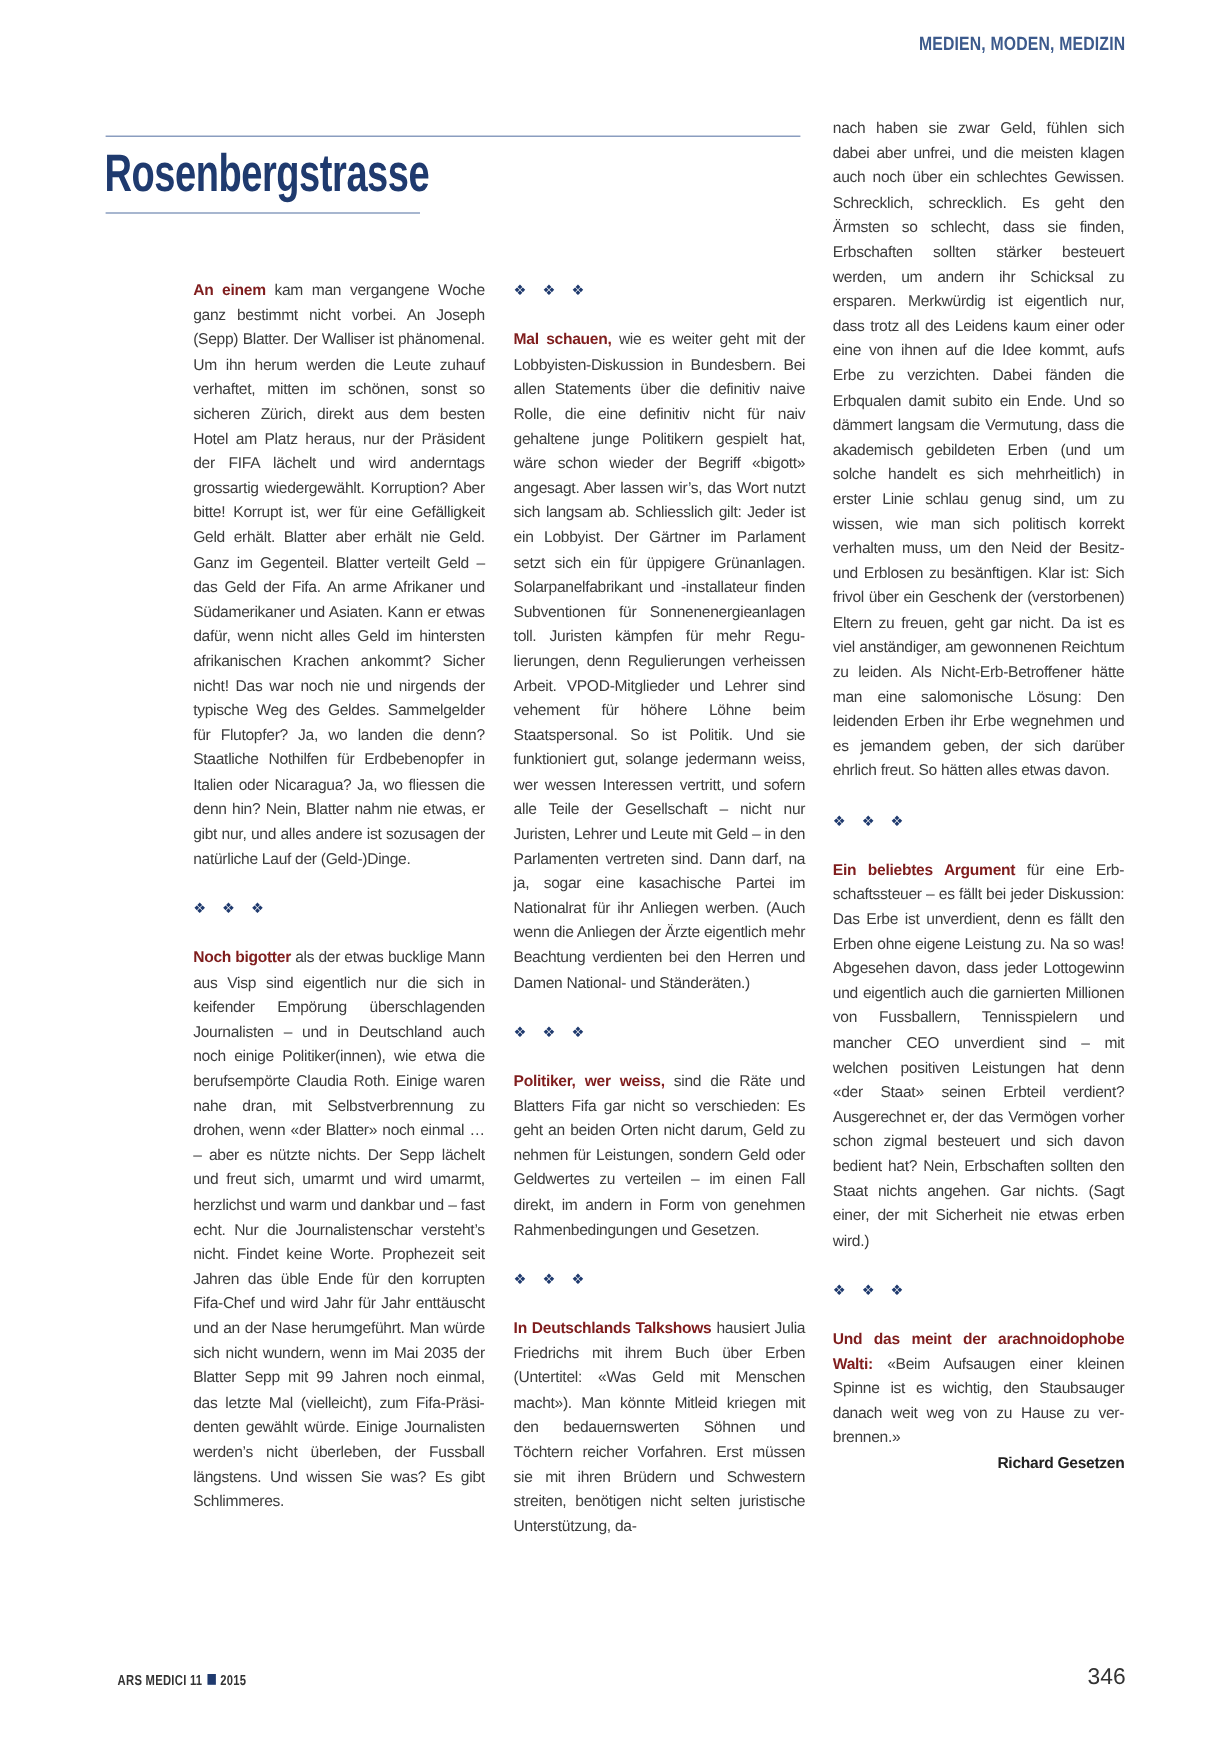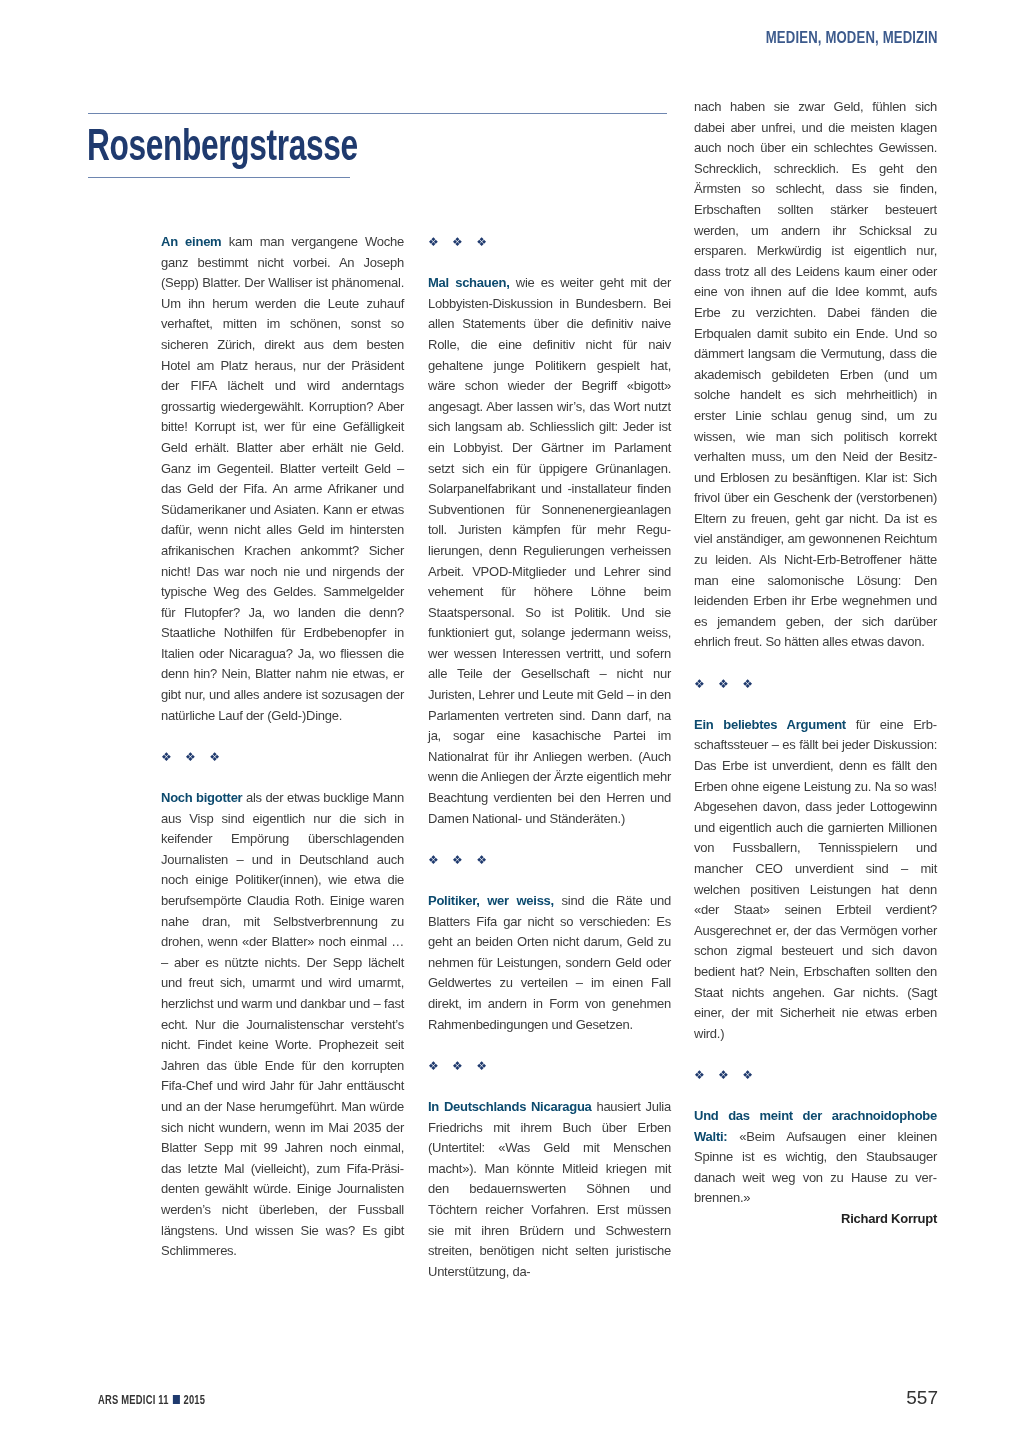--- a/index.html
+++ b/index.html
@@ -12,21 +12,21 @@
   .rule-title { position:absolute; left:88px; top:177px; width:262px; height:0; border-top:1.5px solid #6e86b0; }
   .title { position:absolute; left:87px; top:120px; font-family:"Liberation Sans", sans-serif;
            font-size:44px; font-weight:bold; color:#1f3a6e; letter-spacing:-0.5px;
            transform:scaleX(0.72); transform-origin:left top; line-height:50px; white-space:nowrap; }
   .col { position:absolute; width:243px; font-size:13px; line-height:20.6px; text-align:justify;
          letter-spacing:-0.25px; color:#3d3d3d; }
   .col p { margin:0; hyphens:manual; }
   .col1 { left:161px; top:232px; }
   .col2 { left:428px; top:232px; }
   .col3 { left:694px; top:97px; }
-  .lead { font-weight:bold; color:#0c4a6e; }
+  .lead { font-weight:bold; color:#7f1d1d; }
   .sep { height:20.6px; margin:0 0 20.6px 0; color:#1f3a6e; font-size:12px; letter-spacing:5px; }
   .para-gap { height:20.6px; }
   .author { text-align:right; font-weight:bold; color:#222; margin-top:20.6px; }
   .footer-left { position:absolute; left:98px; top:1393px; font-size:12px; font-weight:bold; color:#333;
                  transform:scaleX(0.78); transform-origin:left center; white-space:nowrap; letter-spacing:0.3px; }
   .footer-square { display:inline-block; width:9px; height:9px; background:#1f3a6e; margin:0 5px; vertical-align:0px; }
   .footer-page { position:absolute; right:86px; top:1387px; font-size:19px; color:#333; }
 </style>
 </head>
 <body>
@@ -45,30 +45,30 @@
 </div>
 
 <div class="col col2">
   <div class="sep">❖ ❖ ❖</div>
   <p><span class="lead">Mal schauen,</span><span> wie es weiter geht mit der Lobbyisten-Diskussion in Bundesbern. Bei allen Statements über die definitiv naive Rolle, die eine definitiv nicht für naiv gehaltene junge Politikern gespielt hat, wäre schon wieder der Begriff «bigott» angesagt. Aber lassen wir’s, das Wort nutzt sich langsam ab. Schliesslich gilt: Jeder ist ein Lobbyist. Der Gärtner im Parlament setzt sich ein für üppigere Grünanlagen. Solarpanel­fabrikant und -installateur finden Sub­ventionen für Sonnenenergieanlagen toll. Juristen kämpfen für mehr Regu­lierungen, denn Regulierungen ver­heissen Arbeit. VPOD-Mitglieder und Lehrer sind vehement für höhere Löhne beim Staatspersonal. So ist Politik. Und sie funktioniert gut, solange jedermann weiss, wer wessen Interessen vertritt, und sofern alle Teile der Gesellschaft – nicht nur Juristen, Lehrer und Leute mit Geld – in den Parlamenten vertreten sind. Dann darf, na ja, sogar eine kasa­chische Partei im Nationalrat für ihr An­liegen werben. (Auch wenn die Anliegen der Ärzte eigentlich mehr Beachtung verdienten bei den Herren und Damen National- und Ständeräten.)</span></p>
   <div class="para-gap"></div>
   <div class="sep">❖ ❖ ❖</div>
   <p><span class="lead">Politiker, wer weiss,</span><span> sind die Räte und Blatters Fifa gar nicht so verschieden: Es geht an beiden Orten nicht darum, Geld zu nehmen für Leistungen, son­dern Geld oder Geldwertes zu verteilen – im einen Fall direkt, im andern in Form von genehmen Rahmenbedingungen und Gesetzen.</span></p>
   <div class="para-gap"></div>
   <div class="sep">❖ ❖ ❖</div>
-  <p><span class="lead">In Deutschlands Nicaragua</span><span> hausiert Julia Friedrichs mit ihrem Buch über Erben (Untertitel: «Was Geld mit Men­schen macht»). Man könnte Mitleid kriegen mit den bedauernswerten Söh­nen und Töchtern reicher Vorfahren. Erst müssen sie mit ihren Brüdern und Schwestern streiten, benötigen nicht selten juristische Unterstützung, da-</span></p>
+  <p><span class="lead">In Deutschlands Talkshows</span><span> hausiert Julia Friedrichs mit ihrem Buch über Erben (Untertitel: «Was Geld mit Men­schen macht»). Man könnte Mitleid kriegen mit den bedauernswerten Söh­nen und Töchtern reicher Vorfahren. Erst müssen sie mit ihren Brüdern und Schwestern streiten, benötigen nicht selten juristische Unterstützung, da-</span></p>
 </div>
 
 <div class="col col3">
   <p><span>nach haben sie zwar Geld, fühlen sich dabei aber unfrei, und die meisten kla­gen auch noch über ein schlechtes Gewissen. Schrecklich, schrecklich. Es geht den Ärmsten so schlecht, dass sie finden, Erbschaften sollten stärker besteuert werden, um andern ihr Schicksal zu ersparen. Merkwürdig ist eigentlich nur, dass trotz all des Leidens kaum einer oder eine von ihnen auf die Idee kommt, aufs Erbe zu verzichten. Da­bei fänden die Erbqualen damit subito ein Ende. Und so dämmert langsam die Vermutung, dass die akademisch gebil­deten Erben (und um solche handelt es sich mehrheitlich) in erster Linie schlau genug sind, um zu wissen, wie man sich politisch korrekt verhalten muss, um den Neid der Besitz- und Erblosen zu besänftigen. Klar ist: Sich frivol über ein Geschenk der (verstorbenen) Eltern zu freuen, geht gar nicht. Da ist es viel an­ständiger, am gewonnenen Reichtum zu leiden. Als Nicht-Erb-Betroffener hätte man eine salomonische Lösung: Den leidenden Erben ihr Erbe wegneh­men und es jemandem geben, der sich darüber ehrlich freut. So hätten alles etwas davon.</span></p>
   <div class="para-gap"></div>
   <div class="sep">❖ ❖ ❖</div>
   <p><span class="lead">Ein beliebtes Argument</span><span> für eine Erb­schaftssteuer – es fällt bei jeder Diskus­sion: Das Erbe ist unverdient, denn es fällt den Erben ohne eigene Leistung zu. Na so was! Abgesehen davon, dass jeder Lottogewinn und eigentlich auch die garnierten Millionen von Fussbal­lern, Tennisspielern und mancher CEO unverdient sind – mit welchen positiven Leistungen hat denn «der Staat» seinen Erbteil verdient? Ausgerechnet er, der das Vermögen vorher schon zigmal be­steuert und sich davon bedient hat? Nein, Erbschaften sollten den Staat nichts angehen. Gar nichts. (Sagt einer, der mit Sicherheit nie etwas erben wird.)</span></p>
   <div class="para-gap"></div>
   <div class="sep">❖ ❖ ❖</div>
   <p><span class="lead">Und das meint der arachnoidophobe Walti:</span><span> «Beim Aufsaugen einer kleinen Spinne ist es wichtig, den Staubsauger danach weit weg von zu Hause zu ver­brennen.»</span></p>
-  <p class="author">Richard Korrupt</p>
+  <p class="author">Richard Gesetzen</p>
 </div>
 
 <div class="footer-left">
   <span>ARS MEDICI 11</span><span class="footer-square"></span><span>2015</span>
 </div>
-<div class="footer-page">557</div>
+<div class="footer-page">346</div>
 
 </body></html>

